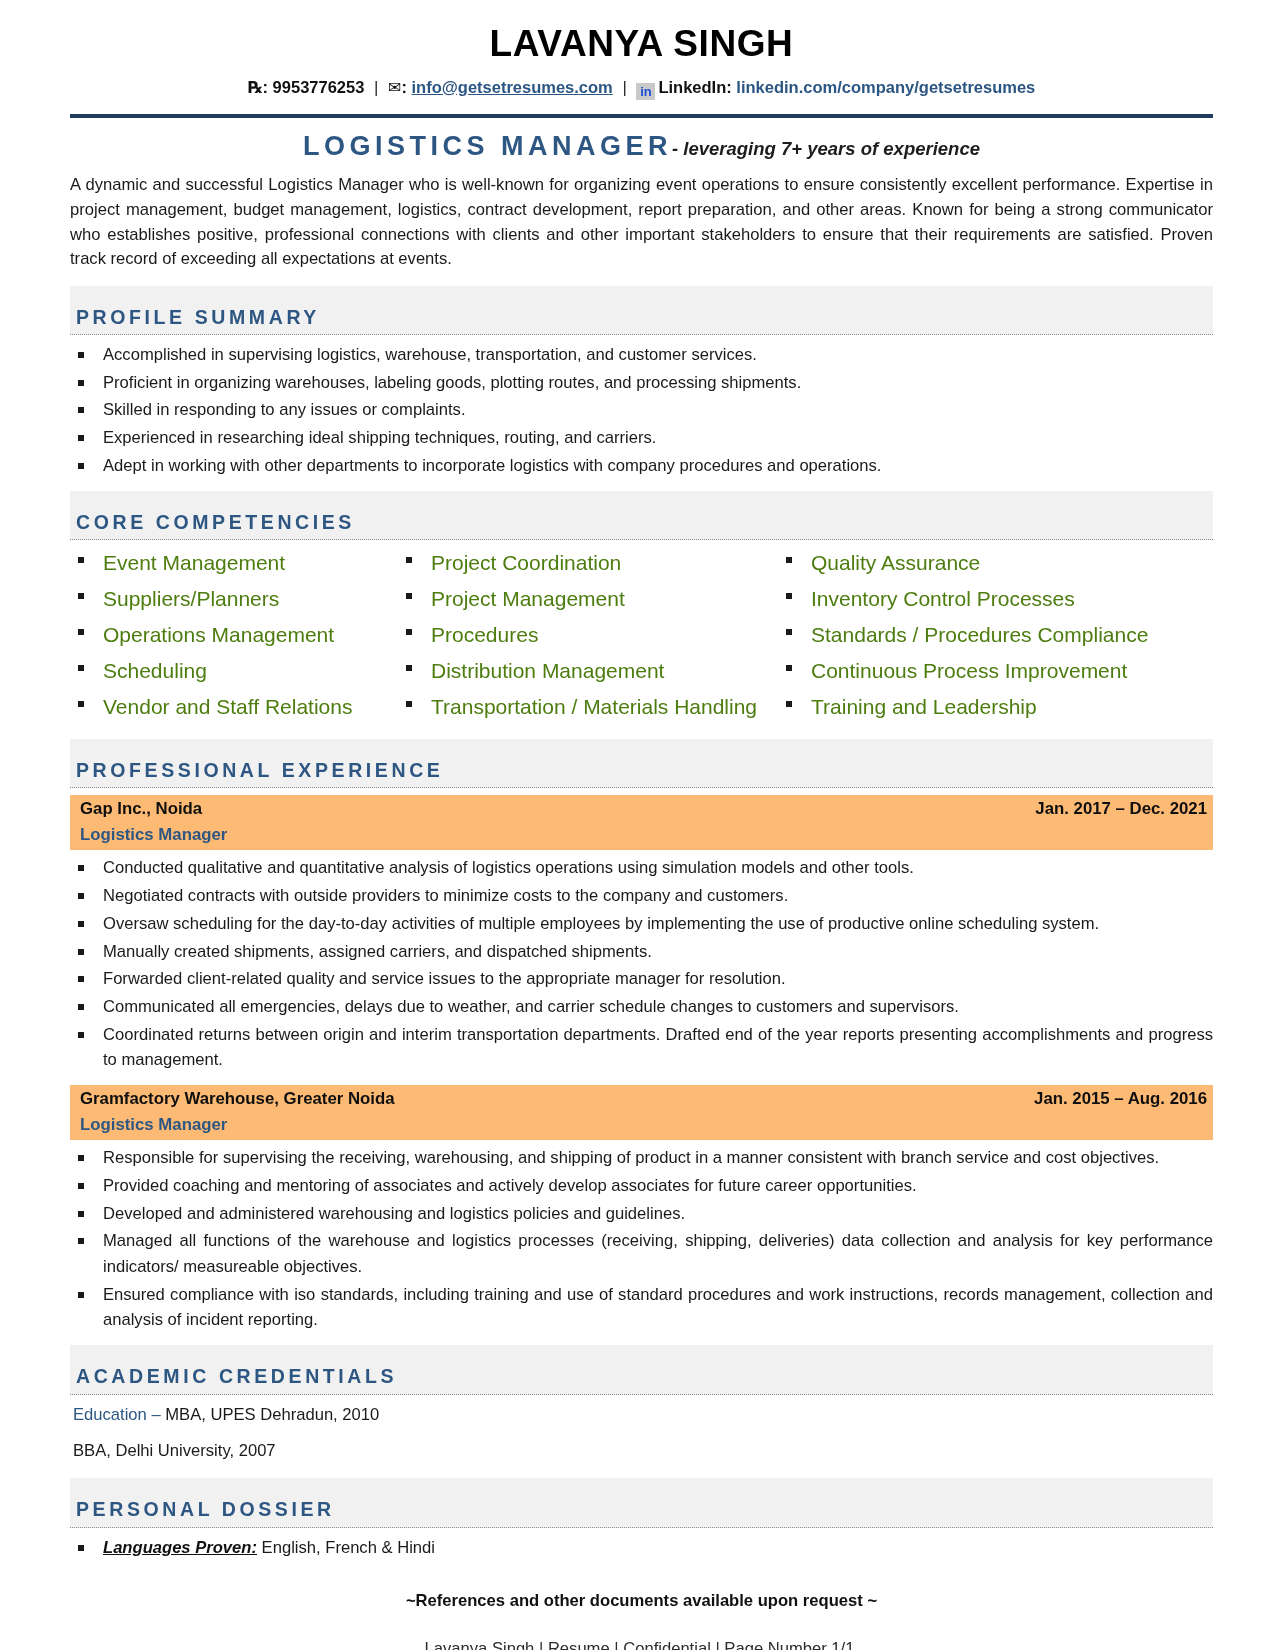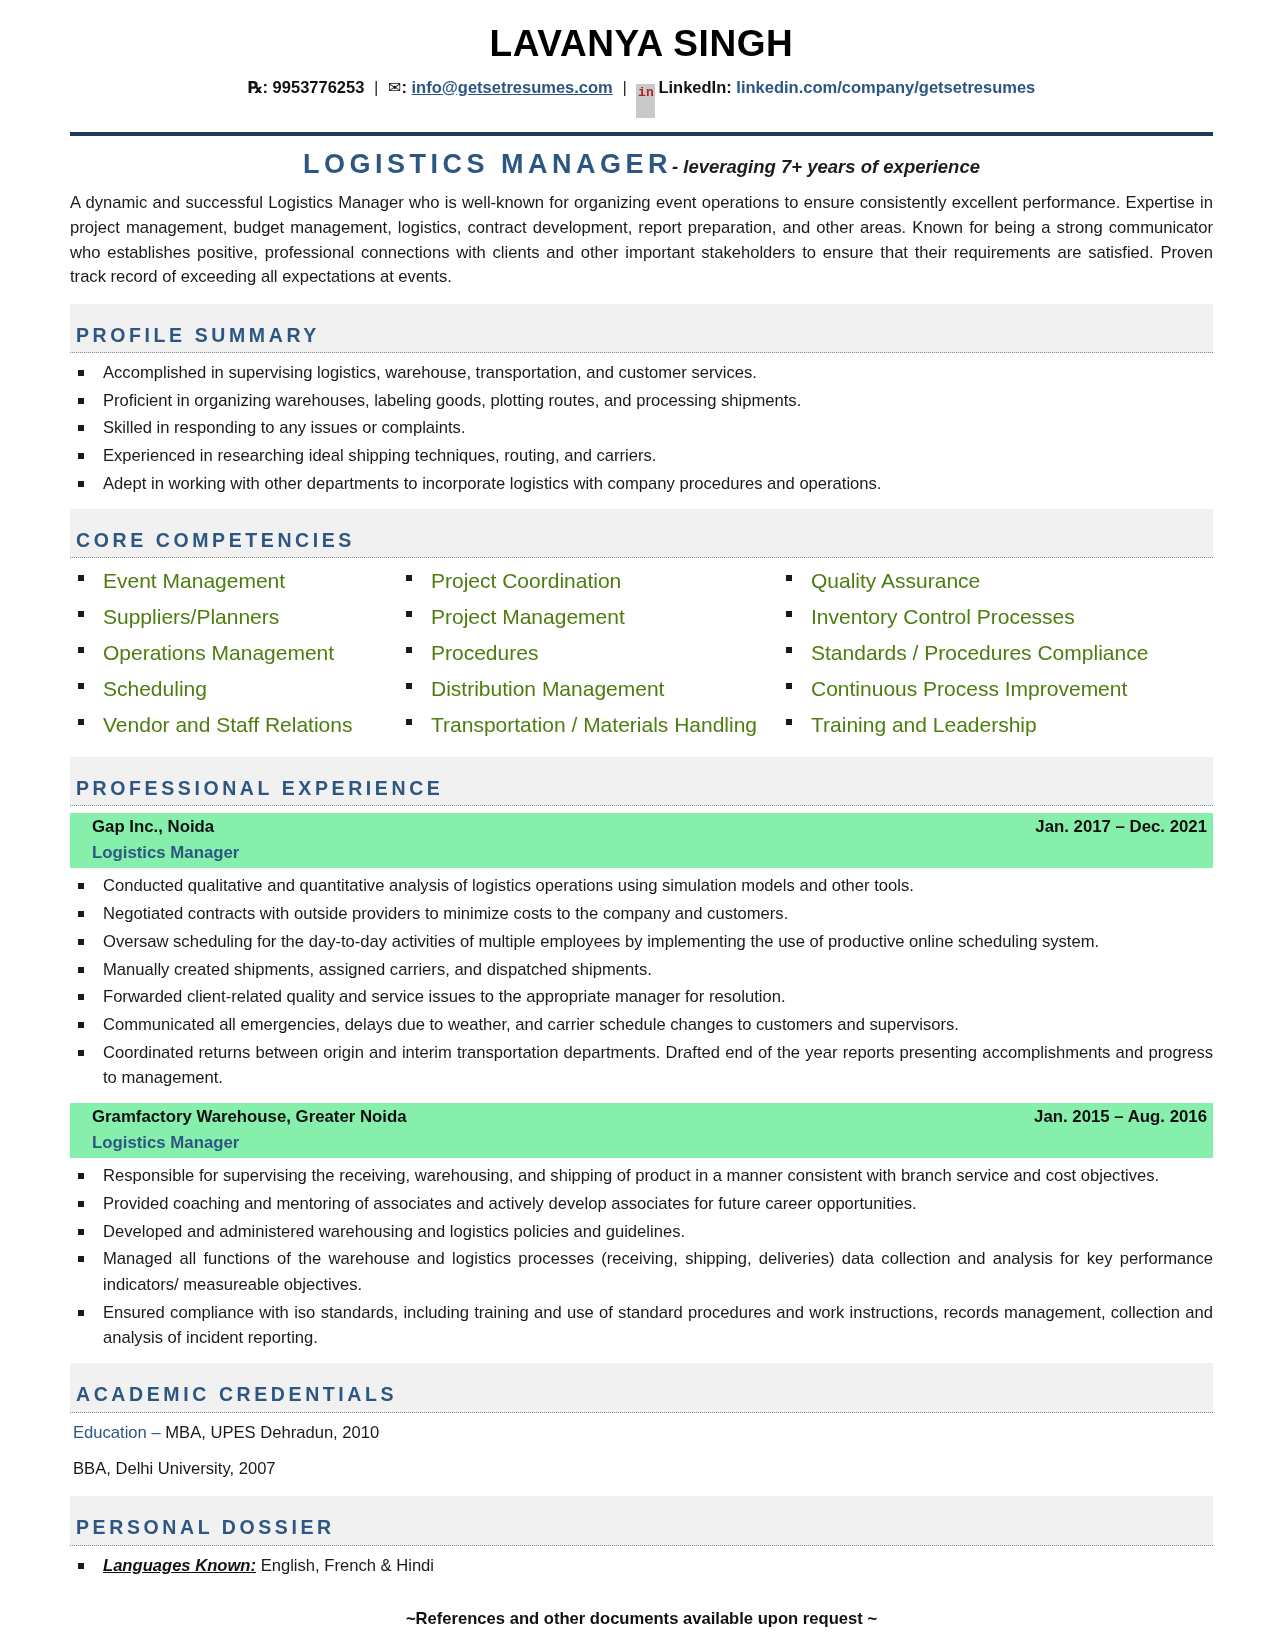--- a/index.html
+++ b/index.html
@@ -57,30 +57,30 @@
     font-weight: normal;
     font-size: 16px;
   }
   a.clink {
     color: #2b5583;
     text-decoration: underline;
   }
   .ln-badge {
     display: inline-block;
     background: #c9c9c9;
-    color: #b91c1c;
+    color: #1d4ed8;
     font-size: 13px;
     font-weight: bold;
     line-height: 18px;
     width: 19px;
-    height: 34px;
+    height: 17px;
     text-align: center;
     vertical-align: -3px;
     margin-right: 3px;
-    font-family: Liberation Mono, monospace;
+    font-family: Liberation Sans, sans-serif;
   }
   .li-url { color: #2b5583; text-decoration: none; }
 
   .top-rule {
     border: 0;
     border-top: 4px solid #1f3c5f;
     margin: 0 0 12px 0;
   }
 
   
@@ -170,22 +170,22 @@
     position: absolute;
     left: 8px;
     top: 10px;
     width: 6px;
     height: 6px;
     background: #1a1a1a;
   }
 
   
   .job-head {
-    background: #86efac;
-    padding: 4px 6px 5px 22px;
+    background: #fdba74;
+    padding: 4px 6px 5px 10px;
   }
   .job-row {
     display: flex;
     justify-content: space-between;
     align-items: baseline;
   }
   .job-company {
     font-size: 16.8px;
     font-weight: bold;
     color: #0f0f0f;
@@ -349,19 +349,19 @@
   </div>
   <div class="edu-line">
     <span class="edu-label">Education –</span><span> MBA, UPES Dehradun, 2010</span>
   </div>
   <div class="edu-line second">BBA, Delhi University, 2007</div>
 
   <div class="sec-head">
     <div class="sec-head-text">PERSONAL DOSSIER</div>
   </div>
   <ul class="blist">
-    <li><span class="lang-strong">Languages Known:</span><span> English, French &amp; Hindi</span></li>
+    <li><span class="lang-strong">Languages Proven:</span><span> English, French &amp; Hindi</span></li>
   </ul>
 
   <div class="refs">~References and other documents available upon request ~</div>
   <div class="pagefoot">Lavanya Singh | Resume | Confidential | Page Number 1/1</div>
 
 </div>
 
 </body></html>

